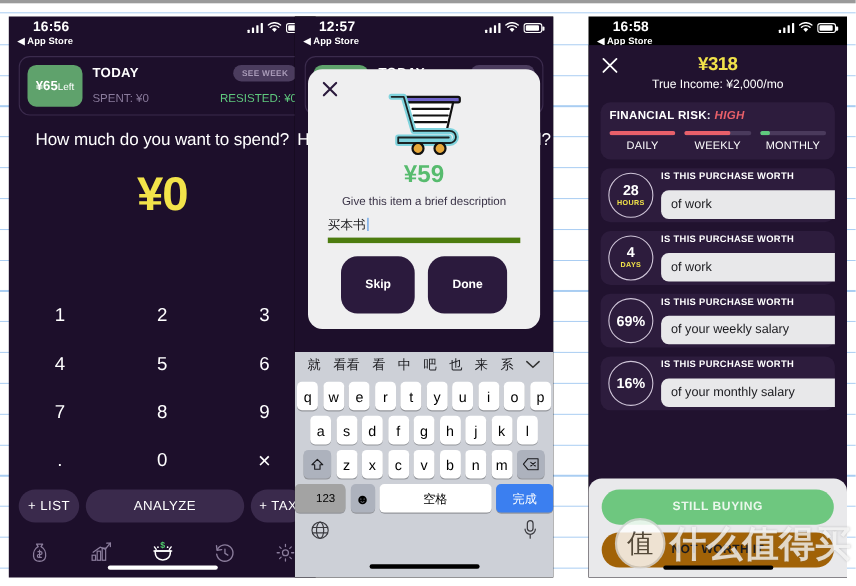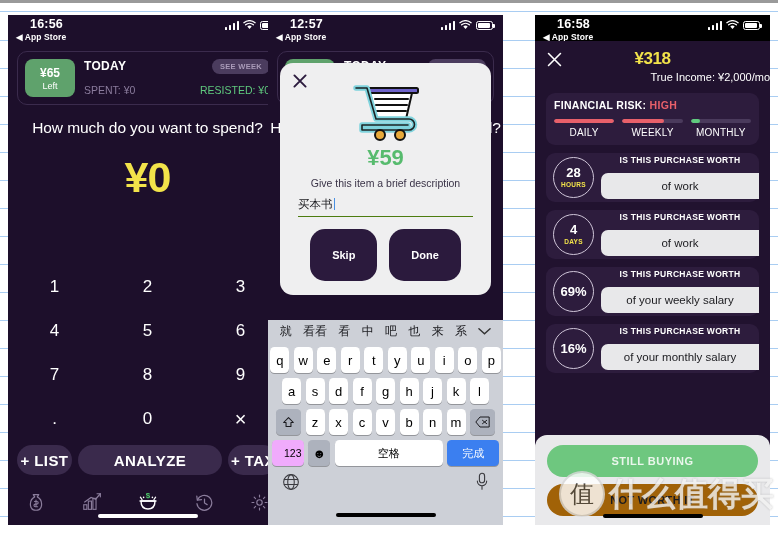--- a/index.html
+++ b/index.html
@@ -36,21 +36,21 @@
   .bars i:nth-child(3){height:7px} .bars i:nth-child(4){height:9px}
   .batt { width:17px; height:9px; border:1.2px solid #fff; border-radius:2.5px; position:relative; }
   .batt::after{content:"";position:absolute;right:-3px;top:2.5px;width:1.6px;height:4px;background:#fff;border-radius:0 1px 1px 0;}
   .batt i { position:absolute; left:1px; top:1px; bottom:1px; width:12px; background:#fff; border-radius:1px;}
 
   .budget-card {
     margin: 10px 9px 0 9px; border:1px solid #3b2b4d; border-radius:10px;
     padding:7px; display:flex; gap:9px; align-items:stretch; height:54px;
   }
   .left-tile { width:50px; background:#5fa26c; border-radius:8px; color:#fff;
-    display:flex; flex-direction:column; align-items:center; justify-content:center; }
+    display:flex; flex-direction:row; align-items:center; justify-content:center; }
   .left-tile .amt { font-size:12px; font-weight:bold; }
   .left-tile .lbl { font-size:9px; margin-top:1px; }
   .bc-right { flex:1; position:relative; }
   .bc-today { color:#fff; font-size:12px; font-weight:bold; letter-spacing:.3px;}
   .bc-budget { color:#6f6080; font-size:10.5px; margin-top:1px;}
   .bc-row { position:absolute; bottom:1px; left:0; right:0; display:flex; justify-content:space-between;}
   .bc-spent { color:#8a7b9c; font-size:10.5px;}
   .bc-resist { color:#5fc97e; font-size:10.5px;}
   .see-week { position:absolute; right:0; top:0; background:#4b3c5e; color:#a99bb8;
     font-size:7.5px; font-weight:bold; padding:3px 8px; border-radius:9px; letter-spacing:.3px;}
@@ -59,82 +59,82 @@
   .q-amount { color:#f2e34a; text-align:center; font-size:43px; font-weight:bold; margin-top:16px; letter-spacing:-1px;}
 
   .keypad { position:absolute; left:0; right:0; top:250px; display:grid;
     grid-template-columns:repeat(3,1fr); row-gap:0; }
   .key { height:44px; display:flex; align-items:center; justify-content:center;
     color:#fff; font-size:17px; }
   .key.small { font-size:20px; }
 
   .actions { position:absolute; left:9px; right:9px; top:430px; display:flex; gap:6px; }
   .btn-pill { background:#3a2a4c; color:#fff; border-radius:16px; height:30px;
-    display:flex; align-items:center; justify-content:center; font-size:15px; font-weight:bold; letter-spacing:.4px;}
+    display:flex; align-items:center; justify-content:center; font-size:12px; font-weight:normal; letter-spacing:.4px;}
   .btn-list { width:55px; } .btn-analyze { flex:1; } .btn-tax { width:50px; }
 
   .tabbar { position:absolute; left:0; right:0; top:472px; display:flex; justify-content:space-around; align-items:center; height:30px;}
   .tabbar svg { display:block; }
   .homebar { position:absolute; bottom:7px; left:50%; transform:translateX(-50%);
     width:100px; height:4px; background:#fff; border-radius:3px;}
 
   
   #phone2 { left: 268px; top: 15px; width: 235px; height: 510px; background:#000; }
   #p2-app { position:absolute; left:0; right:0; top:0; height:305px; background:#1d0f2b; overflow:hidden;}
   .modal { position:absolute; left:12px; top:48px; width:211px; background:#efeff0;
     border-radius:13px; padding:10px 14px 14px; }
   .modal-x { position:absolute; left:12px; top:10px; width:16px; height:16px;}
   .modal-price { text-align:center; color:#57bb6e; font-size:22px; font-weight:bold; margin-top:2px;}
   .modal-sub { text-align:center; color:#3a3347; font-size:10.5px; margin-top:6px;}
-  .modal-input { margin:8px 4px 0; border-bottom:1px solid #4d7c0f; padding-bottom:4px;
+  .modal-input { margin:8px 4px 0; border-bottom:5px solid #4d7c0f; padding-bottom:4px;
     font-size:11.5px; color:#1b1b1f; position:relative;font-family:Liberation Serif, serif;}
   .caret { display:inline-block; width:1.2px; height:12px; background:#4a90e2; vertical-align:-2px; margin-left:1px;}
   .modal-btns { display:flex; justify-content:center; gap:12px; margin-top:12px;}
   .modal-btn { background:#2b1a3d; color:#fff; font-size:11px; font-weight:bold;
     border-radius:15px; padding:20px 22px; }
 
   #kbd { position:absolute; left:0; right:0; top:305px; bottom:0; background:#cdd0d7; }
   .suggestrow { height:22px; display:flex; align-items:center; justify-content:space-around;
     padding:0 6px; font-size:12px; color:#1b1b1f; }
   .kbrow { display:flex; justify-content:center; gap:4.5px; margin-top:5px; }
   .kb { background:#fff; border-radius:4.5px; width:19px; height:26px;
     display:flex; align-items:center; justify-content:center; font-size:13px; color:#000;
     box-shadow:0 1px 0 rgba(0,0,0,.28); }
   .kb.wide { background:#adb2bd; width:25px; }
-  .kb.num { background:#f0abfc; width:32px; font-size:10.5px;padding-left:10px; }
+  .kb.num { background:#a3a3a3; width:46px; font-size:10.5px;padding-left:10px; }
   .kb.emoji { background:#adb2bd; width:22px; font-size:13px;}
   .kb.space { flex:1; max-width:108px; font-size:11px; }
   .kb.done { background:#3b7ff0; color:#fff; width:52px; font-size:11px;}
   .kbbottom { display:flex; justify-content:space-between; padding:6px 14px 0; align-items:center;}
   .p2-home { position:absolute; bottom:8px; left:50%; transform:translateX(-50%);
     width:100px; height:4px; background:#000; border-radius:3px;}
 
   
   #phone3 { left: 535px; top: 15px; width: 235px; height: 510px; background:#000; }
   #p3-body { position:absolute; left:0; right:0; top:26px; bottom:0; background:#21122f; }
   .p3-head { position:relative; padding-top:8px; height:48px; }
   .p3-x { position:absolute; left:11px; top:10px; width:17px; height:17px;}
   .p3-price { text-align:center; color:#f2e34a; font-size:17px; font-weight:bold; letter-spacing:-.5px;}
-  .p3-income { text-align:right; color:#fff; font-size:11px; margin-top:2px;}
+  .p3-income { text-align:center; color:#fff; font-size:11px; margin-top:2px;}
   .risk-card { margin:4px 11px 0; background:#2d1c3d; border-radius:9px; padding:6px 8px 7px;}
   .risk-title { font-size:10.5px; color:#fff; font-weight:bold; letter-spacing:.3px;}
   .risk-title b { color:#e8606a; }
   .risk-meters { display:flex; gap:8px; margin-top:8px;}
   .meter { flex:1; text-align:center;}
   .meter .track { height:3.5px; border-radius:2px; background:#4a3a5c; position:relative; overflow:hidden;}
   .meter .fill { position:absolute; left:0; top:0; bottom:0; border-radius:2px;}
   .meter .mlabel { font-size:10px; color:#fff; margin-top:4px; letter-spacing:.2px;}
 
   .worth-row { margin:8px 11px 0; background:#2d1c3d; border-radius:9px;
     display:flex; align-items:center; height:49px; position:relative;}
   .circ { width:41px; height:41px; border:1.6px solid #cfc5d8; border-radius:50%;
     margin-left:7px; display:flex; flex-direction:column; align-items:center; justify-content:center; flex:none;}
   .circ .big { color:#fff; font-size:13px; font-weight:bold; line-height:1;}
   .circ .unit { color:#f2e34a; font-size:6.5px; font-weight:bold; margin-top:2px; letter-spacing:.3px;}
-  .worth-right { flex:1; margin-left:7px;text-align:center; }
+  .worth-right { flex:1; margin-left:7px; }
   .worth-q { color:#fff; font-size:8.5px; font-weight:bold; letter-spacing:.3px;}
   .worth-val { background:#e8e8ea; color:#1b1b1f; font-size:11.5px;
     border-radius:7px 0 0 7px; padding:7px 9px; margin-top:8px; margin-right:-0px;}
 
   .p3-footer { position:absolute; left:0; right:0; bottom:0; height:90px;
     background:#e9e9eb; border-radius:12px 12px 0 0; padding:10px 12px; }
   .still { background:#6ec77f; color:#eaf7ec; text-align:center; font-size:11px;
     font-weight:bold; letter-spacing:.5px; border-radius:17px; padding:10px 0;}
   .notworth { background:#a16207; color:#1b1b1f; text-align:center; font-size:11px;
     font-weight:bold; letter-spacing:.3px; border-radius:17px; padding:10px 0; margin-top:7px;}
@@ -415,21 +415,21 @@
       <svg class="p3-x" viewBox="0 0 20 20">
         <path d="M3 3 L17 17 M17 3 L3 17" stroke="#ffffff" stroke-width="1.9" stroke-linecap="round"></path>
       </svg>
       <div class="p3-price">¥318</div>
       <div class="p3-income">True Income: ¥2,000/mo</div>
     </div>
 
     <div class="risk-card">
       <div class="risk-title">
         <span>FINANCIAL RISK:</span>
-        <b style="color: rgb(232, 96, 106);">HIGH</b>
+        <b style="color: rgb(232, 96, 106); font-style: italic;">HIGH</b>
       </div>
       <div class="risk-meters">
         <div class="meter">
           <div class="track">
               <div class="fill" id="m0" style="width: 100%; background: rgb(232, 96, 106);"></div>
             </div>
           <div class="mlabel">DAILY</div>
         </div>
         <div class="meter">
           <div class="track">

